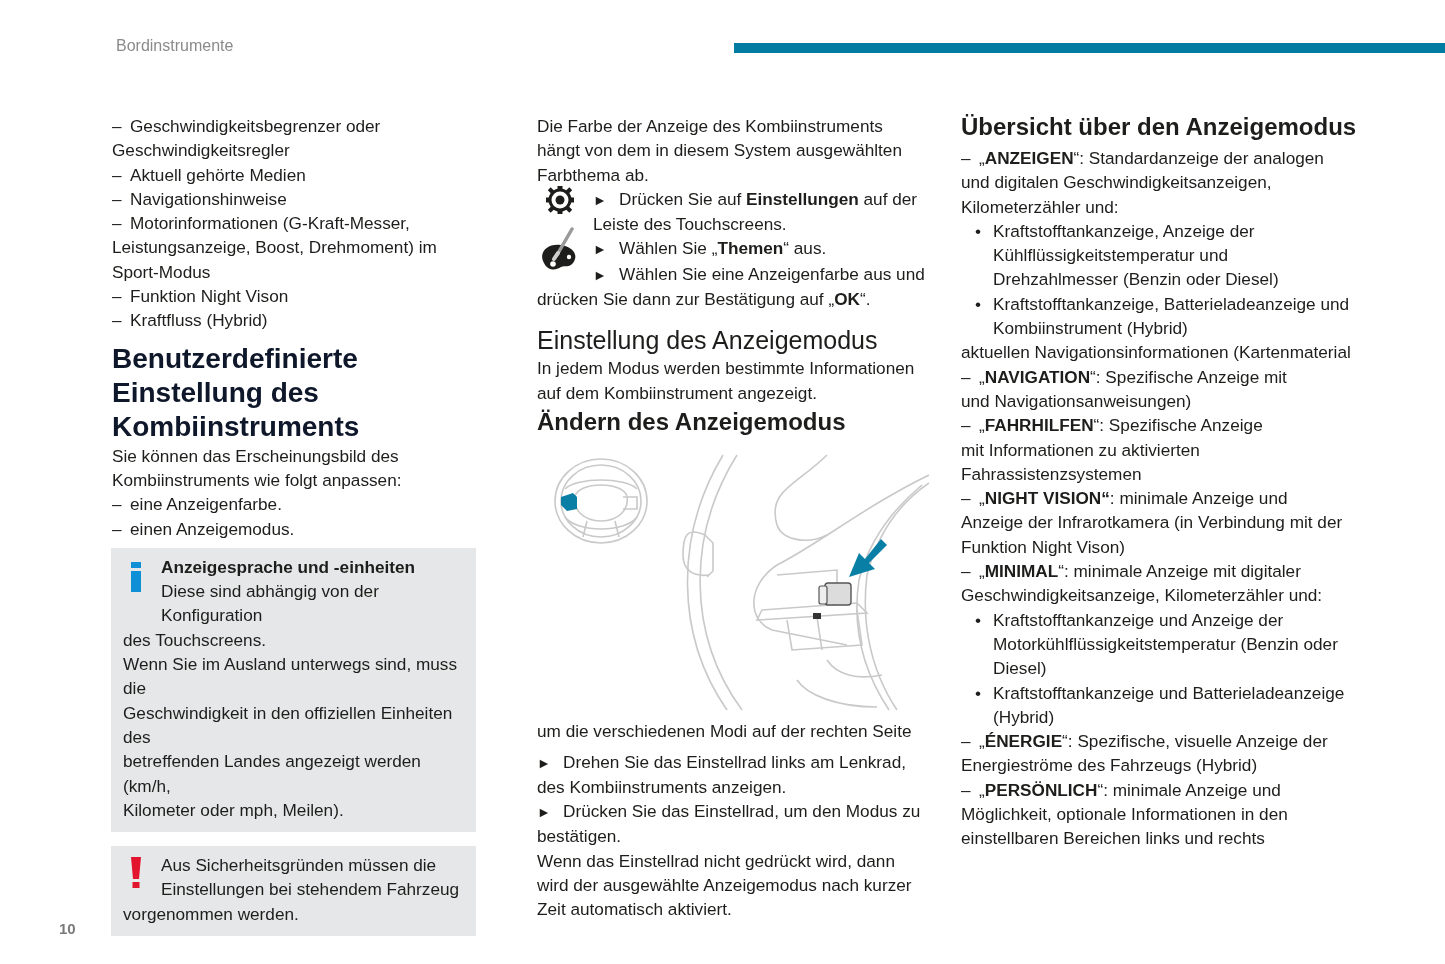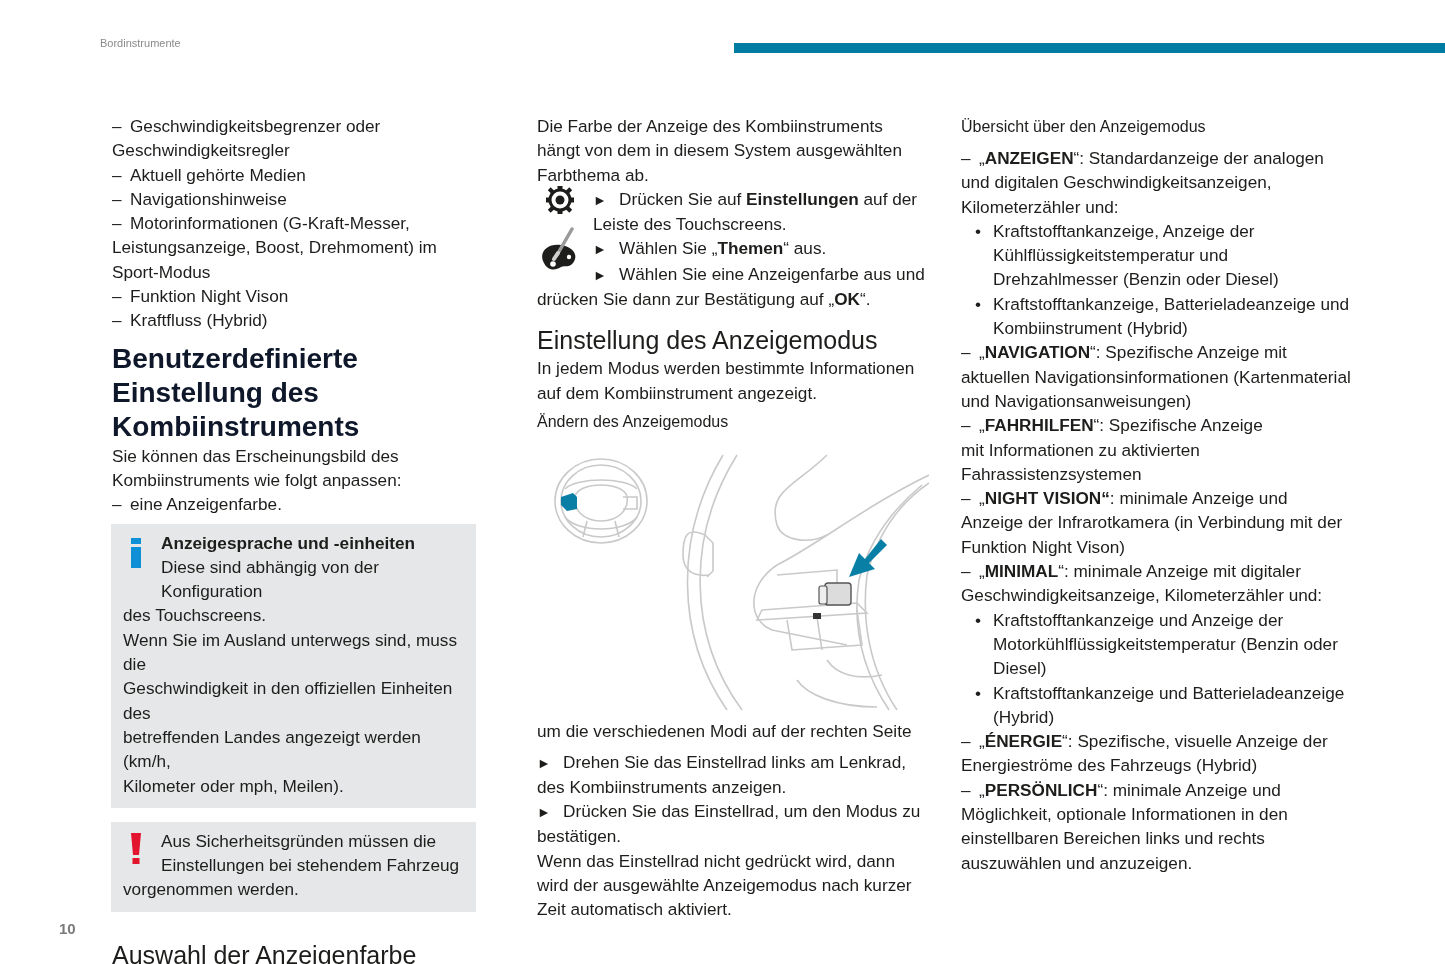--- a/index.html
+++ b/index.html
@@ -1,29 +1,29 @@
 <!DOCTYPE html>
 <html><head>
 <meta charset="utf-8">
 <style>
   html, body { margin:0; padding:0; background:#ffffff; }
   body { width:1445px; height:964px; position:relative; overflow:hidden;
          font-family:"Liberation Sans", sans-serif; color:#1d1d1b; }
-  .header-title { position:absolute; left:100px; top:37px; font-size:11px; color:#8a8a8a; }
+  .header-title { position:absolute; left:116px; top:37px; font-size:16px; color:#8a8a8a; }
   .header-bar { position:absolute; left:734px; top:43px; width:711px; height:10px; background:#007ca3; }
   .page-number { position:absolute; left:59px; top:920px; font-size:15px; font-weight:bold; color:#7a7a7a; }
   .col { position:absolute; top:88px; font-size:17.2px; line-height:24.3px;margin-top:26px; }
   .col1 { left:112px; width:395px; }
   .col2 { left:537px; width:392px; }
   .col3 { left:961px; width:400px; }
   p { margin:0; }
   .dash { display:inline-block; width:18px; }
   h1 { font-size:28px; line-height:34px; font-weight:bold; margin:9px 0 0 0; color:#0f172a; }
   h2 { font-size:25px; line-height:26px; font-weight:normal; margin:0; }
-  h3 { font-size:16px; line-height:26px; font-weight:normal; margin:0; }
+  h3 { font-size:24px; line-height:26px; font-weight:bold; margin:0; }
   .box { background:#e6e7e8; margin-left:-1px; width:365px; box-sizing:border-box; padding:7px 12px 10px 12px; position:relative; }
   .box-info { margin-top:7px; }
   .box-warn { margin-top:14px; }
   .icon-info { position:absolute; left:20px; top:14px; width:10px; height:30px; }
   .icon-info .dot { position:absolute; left:0; top:0; width:10px; height:6px; background:#0e8fd6; }
   .icon-info .stem { position:absolute; left:0; top:9px; width:10px; height:21px; background:#0e8fd6; }
   .icon-warn { position:absolute; left:20px; top:11px; width:10px; height:32px; }
   .indent-first { padding-left:38px; }
   .sub-heading { margin-top:30px; }
   .tri { display:inline-block; width:26px; font-size:14px; }
@@ -54,20 +54,21 @@
   </div>
 
   <h1>
     <div>Benutzerdefinierte</div>
     <div>Einstellung des</div>
     <div>Kombiinstruments</div>
   </h1>
   <p>Sie können das Erscheinungsbild des</p>
   <p>Kombiinstruments wie folgt anpassen:</p>
   <p><span class="dash">–</span><span>eine Anzeigenfarbe.</span></p>
+  <p><span class="dash">–</span><span>einen Anzeigemodus.</span></p>
 
   <div class="box box-info">
     <div class="icon-info">
         <div class="dot"></div>
         <div class="stem"></div>
       </div>
     <p class="indent-first" style="font-weight:bold;">Anzeigesprache und -einheiten</p>
     <p class="indent-first">Diese sind abhängig von der Konfiguration</p>
     <p>des Touchscreens.</p>
     <p>Wenn Sie im Ausland unterwegs sind, muss die</p>
@@ -189,22 +190,22 @@
         <span>Drehzahlmesser (Benzin oder Diesel)</span>
       </div>
       <div class="bullet">
         <span class="b">•</span>
         <span>Kraftstofftankanzeige, Batterieladeanzeige und</span>
       </div>
       <div class="bullet">
         <span class="b"></span>
         <span>Kombiinstrument (Hybrid)</span>
       </div>
+      <p>aktuellen Navigationsinformationen (Kartenmaterial</p>
       <p><span class="dash">–</span><span>„</span><b>NAVIGATION</b><span>“: Spezifische Anzeige mit</span></p>
-      <p>aktuellen Navigationsinformationen (Kartenmaterial</p>
       <p>und Navigationsanweisungen)</p>
       <p><span class="dash">–</span><span>„</span><b>FAHRHILFEN</b><span>“: Spezifische Anzeige</span></p>
       <p>mit Informationen zu aktivierten</p>
       <p>Fahrassistenzsystemen</p>
       <p><span class="dash">–</span><span>„</span><b>NIGHT VISION“</b><span>: minimale Anzeige und</span></p>
       <p>Anzeige der Infrarotkamera (in Verbindung mit der</p>
       <p>Funktion Night Vison)</p>
       <p><span class="dash">–</span><span>„</span><b>MINIMAL</b><span>“: minimale Anzeige mit digitaler</span></p>
       <p>Geschwindigkeitsanzeige, Kilometerzähler und:</p>
       <div class="bullet">
@@ -225,17 +226,16 @@
       </div>
       <div class="bullet">
         <span class="b"></span>
         <span>(Hybrid)</span>
       </div>
       <p><span class="dash">–</span><span>„</span><b>ÉNERGIE</b><span>“: Spezifische, visuelle Anzeige der</span></p>
       <p>Energieströme des Fahrzeugs (Hybrid)</p>
       <p><span class="dash">–</span><span>„</span><b>PERSÖNLICH</b><span>“: minimale Anzeige und</span></p>
       <p>Möglichkeit, optionale Informationen in den</p>
       <p>einstellbaren Bereichen links und rechts</p>
-      <p>auszuwählen und anzuzeigen.</p>
     </div>
 </div>
 
 <div class="page-number">10</div>
 
 </body></html>

